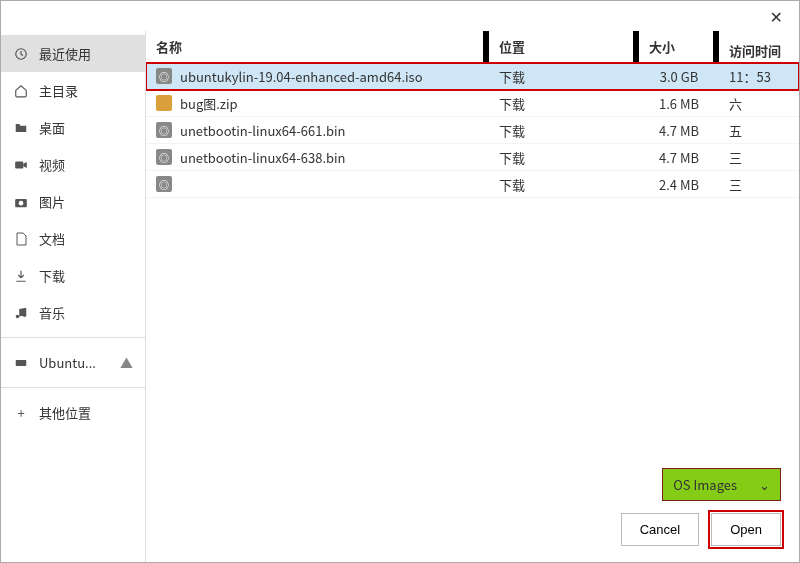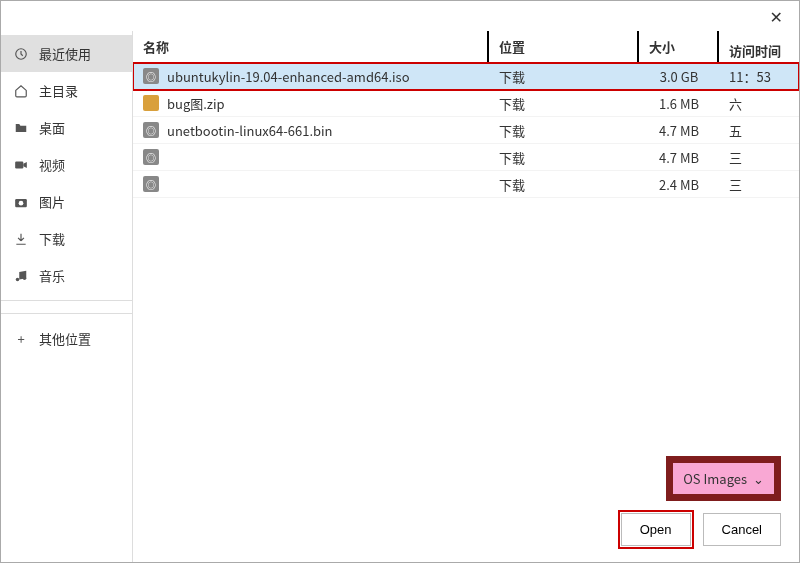--- a/index.html
+++ b/index.html
@@ -27,21 +27,21 @@
   padding: 2px 6px;
 }
 
 .body {
   display: flex;
   flex: 1;
   min-height: 0;
 }
 
 .sidebar {
-  width: 132px;
+  width: 145px;
   border-right: 1px solid #ddd;
   display: flex;
   flex-direction: column;
   padding-top: 4px;
 }
 .side-item {
   display: flex;
   align-items: center;
   padding: 9px 12px;
   cursor: pointer;
@@ -68,21 +68,21 @@
   grid-template-columns: 1fr 150px 80px 80px;
   align-items: center;
 }
 .fl-header {
   border-bottom: 1px solid #ddd;
   height: 32px;
 }
 .fl-header > div {
   padding: 0 10px;
   font-weight: bold;
-  border-right: 2px solid #000000;
+  border-right: 6px solid #000000;
   height: 100%;
   display: flex;
   align-items: center;
 }
 .fl-header > div:last-child { border-right: none; margin-top: 8px; }
 .fl-row {
   height: 27px;
   border-bottom: 1px solid #f3f3f3;
   cursor: pointer;
 }
@@ -102,26 +102,26 @@
 
 .footer {
   padding: 12px 18px;
   display: flex;
   justify-content: flex-end;
   align-items: center;
   gap: 10px;
   border-top: none;
 }
 .filter {
-  border: 7px solid #7f1d1d;
+  border: 1px solid #7f1d1d;
   padding: 6px 10px;
-  background: #f9a8d4;
-  display: flex;
-  align-items: center;
-  gap: 6px;
+  background: #84cc16;
+  display: flex;
+  align-items: center;
+  gap: 22px;
   cursor: pointer;
   font-size: 13px;
 }
 .btnrow {
   display: flex;
   justify-content: flex-end;
   gap: 12px;
   padding: 0 18px 16px 18px;
 }
 .btn {
@@ -186,39 +186,56 @@
         <span class="side-icon">
             <svg width="14" height="14" viewBox="0 0 24 24" fill="currentColor">
               <rect x="2" y="7" width="20" height="14" rx="2"></rect>
               <circle cx="12" cy="14" r="4" fill="#fff"></circle>
             </svg>
           </span>
         <span class="side-label">图片</span>
       </div>
       <div class="side-item">
         <span class="side-icon">
+            <svg width="12" height="14" viewBox="0 0 24 28" fill="none" stroke="currentColor" stroke-width="2">
+              <path d="M4 2h12l6 6v18H4z"></path>
+            </svg>
+          </span>
+        <span class="side-label">文档</span>
+      </div>
+      <div class="side-item">
+        <span class="side-icon">
             <svg width="14" height="14" viewBox="0 0 24 24" fill="none" stroke="currentColor" stroke-width="2">
               <path d="M12 3v12m0 0l-5-5m5 5l5-5M4 21h16"></path>
             </svg>
           </span>
         <span class="side-label">下载</span>
       </div>
       <div class="side-item">
         <span class="side-icon">
             <svg width="14" height="14" viewBox="0 0 24 24" fill="currentColor">
               <path d="M9 18V5l12-2v13"></path>
               <circle cx="6" cy="18" r="3"></circle>
               <circle cx="18" cy="16" r="3"></circle>
             </svg>
           </span>
         <span class="side-label">音乐</span>
       </div>
 
       <div class="side-sep"></div>
 
+      <div class="side-item">
+        <span class="side-icon">
+            <svg width="14" height="14" viewBox="0 0 24 24" fill="currentColor">
+              <rect x="3" y="7" width="18" height="10" rx="1"></rect>
+            </svg>
+          </span>
+        <span class="side-label">Ubuntu...</span>
+        <span class="eject">▲</span>
+      </div>
 
       <div class="side-sep"></div>
 
       <div class="side-item">
         <span class="side-icon">+</span>
         <span class="side-label">其他位置</span>
       </div>
     </div>
 
     <div class="main">
@@ -257,20 +274,21 @@
                 <span class="file-icon">◎</span>
                 <span>unetbootin-linux64-661.bin</span>
               </div>
               <div>下载</div>
               <div class="fl-size">4.7 MB</div>
               <div>五</div>
             </div>
             <div class="fl-row">
               <div class="fl-name">
                 <span class="file-icon">◎</span>
+                <span>unetbootin-linux64-638.bin</span>
               </div>
               <div>下载</div>
               <div class="fl-size">4.7 MB</div>
               <div>三</div>
             </div>
             <div class="fl-row">
               <div class="fl-name">
                 <span class="file-icon">◎</span>
               </div>
               <div>下载</div>
@@ -280,19 +298,19 @@
           </div>
       </div>
 
       <div class="footer">
         <div class="filter">
           <span>OS Images</span>
           <span>⌄</span>
         </div>
       </div>
       <div class="btnrow">
+        <button class="btn">Cancel</button>
         <button class="btn primary">Open</button>
-        <button class="btn">Cancel</button>
       </div>
     </div>
 
   </div>
 </div>
 
 </body></html>

